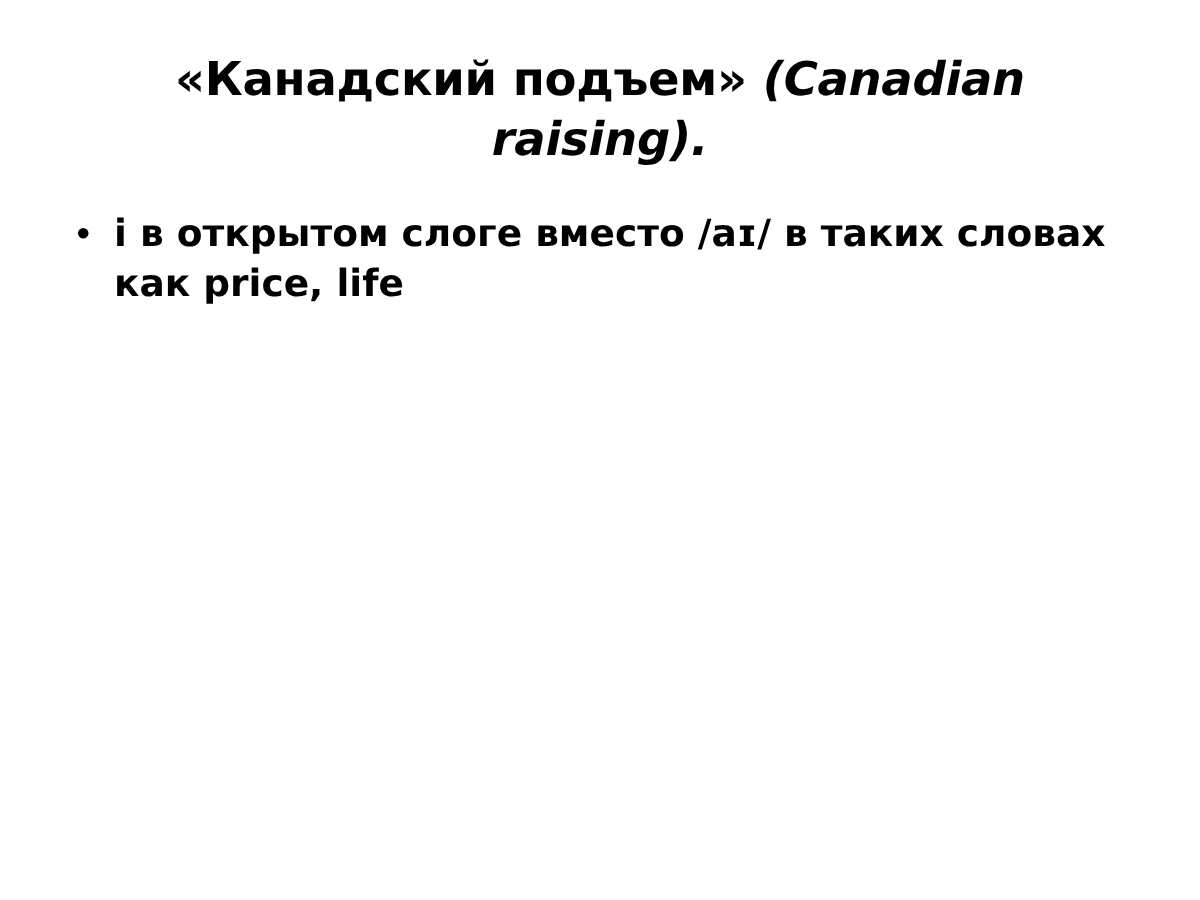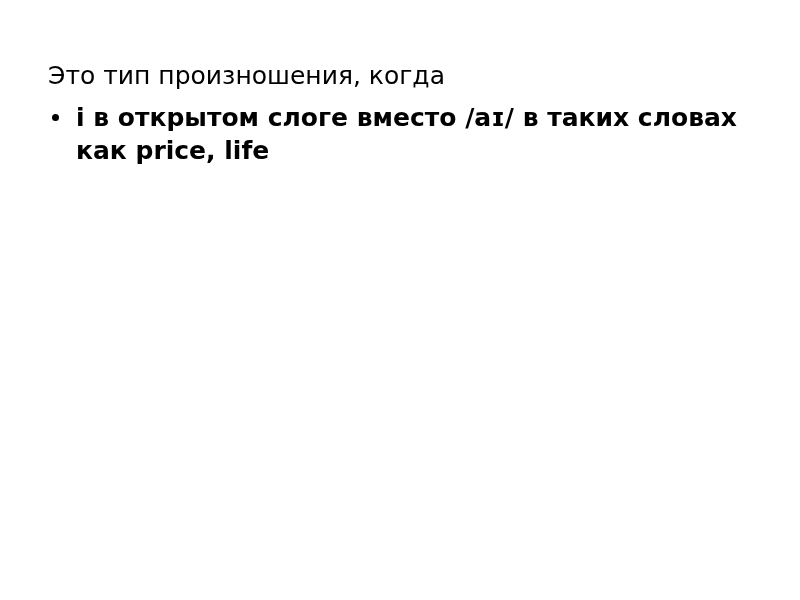--- a/index.html
+++ b/index.html
@@ -68,24 +68,24 @@
   }
   .li-text {
     display: block;
   }
 </style>
 </head>
 <body>
 
 <div class="slide">
 
+  <h1 class="slide-title"><span>«Канадский подъем» </span><span class="latin">(Canadian raising).</span></h1>
 
   <div class="body-block">
 
-    <p class="lead">Это тип произношения, когда</p>
 
     <ul class="bullets">
       <li>
         <span class="li-text">i в открытом слоге вместо /aɪ/ в таких словах как price, life</span>
       </li>
     </ul>
 
   </div>
 </div>
 

